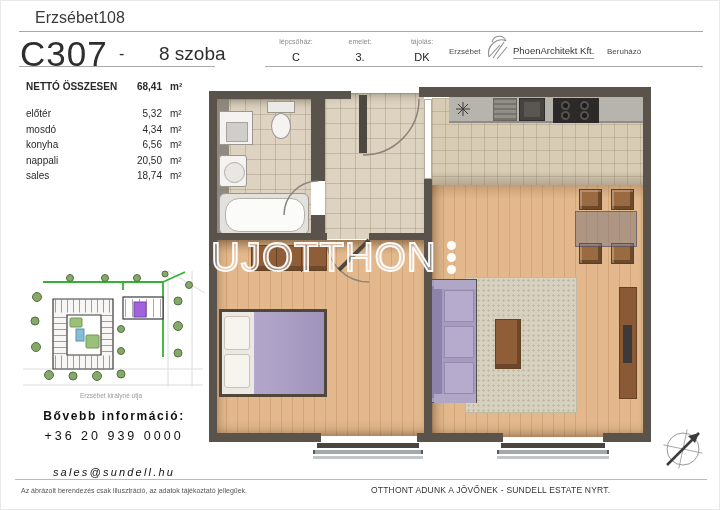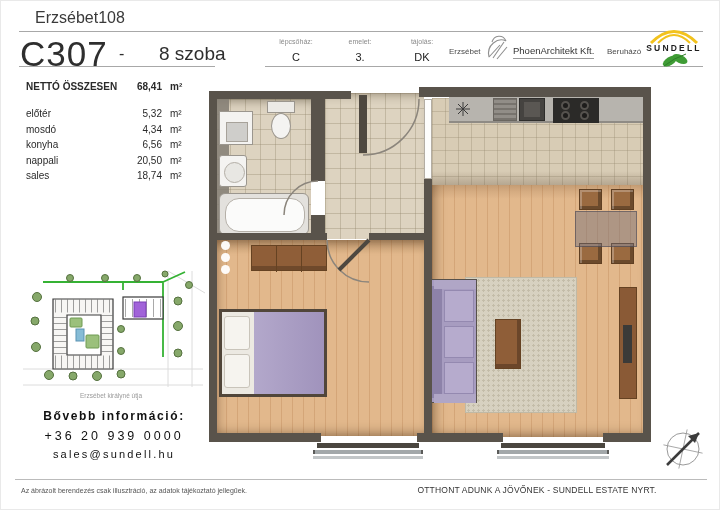--- a/index.html
+++ b/index.html
@@ -45,25 +45,25 @@
   
   #watermark{position:absolute;left:210px;top:232px;height:48px;display:flex;align-items:center;z-index:60;}
   .wm-text{font-size:40px;letter-spacing:1px;color:rgba(255,255,255,.35);-webkit-text-stroke:1.8px rgba(255,255,255,.95);font-weight:400;}
   .wm-dots{display:flex;flex-direction:column;gap:3px;margin:0 9px 0 10px;}
   .wm-dots i{width:9px;height:9px;border-radius:50%;background:rgba(255,255,255,.95);}
 
   
   #contact{position:absolute;left:15px;top:408px;width:196px;text-align:center;color:#111;}
   .c-head{font-weight:bold;font-size:12px;letter-spacing:1.6px;}
   .c-phone{font-size:12.5px;letter-spacing:3px;margin-top:6px;}
-  .c-mail{font-size:11px;letter-spacing:2.2px;margin-top:5px;}
+  .c-mail{font-size:11px;letter-spacing:2.2px;margin-top:23px;font-style:italic;}
 
   .caption{position:absolute;left:14px;top:391px;width:192px;text-align:center;font-size:6.5px;color:#9a9a9a;}
   .f-disc{position:absolute;left:20px;top:486px;font-size:7px;color:#555;}
-  .f-slog{position:absolute;left:370px;top:484px;width:332px;text-align:center;font-size:8.5px;color:#333;letter-spacing:.2px;}
+  .f-slog{position:absolute;left:370px;top:484px;width:332px;text-align:left;font-size:8.5px;color:#333;letter-spacing:.2px;}
 
   .sundell-text{position:absolute;left:0;top:15px;width:66px;text-align:center;font-size:8.5px;font-weight:bold;letter-spacing:2.2px;color:#1d1d1d;}
 </style>
 </head>
 <body>
 
 <div id="page">
 
   <div class="abs project">Erzsébet108</div>
   <div class="hline" style="left:18px;top:30px;width:684px;"></div>
@@ -87,32 +87,20 @@
   </div>
   <div class="hline" style="left:264px;top:65px;width:438px;"></div>
 
   <div class="abs smalllabel" style="left:448px;top:46px;">Erzsébet</div>
   <svg class="abs" style="left:484px;top:32px;" width="26" height="28" viewBox="0 0 26 28">
     <path d="M4,24 C1,12 13,4 21,8 M21,8 C18,1 9,2 7,9 M4,24 L15,12 M8,25 L19,9 M12,26 L22,14" stroke="#8f8f8f" stroke-width="1.1" fill="none"></path>
   </svg>
   <div class="abs archname" style="left:512px;top:44px;">PhoenArchitekt Kft.</div>
 
   <div class="abs smalllabel" style="left:606px;top:46px;">Beruházó</div>
-  <div class="abs" style="left:640px;top:27px;width:66px;height:44px;">
-    <svg class="abs" style="left:0;top:0;" width="66" height="44" viewBox="0 0 66 44">
-      <path d="M10,15 Q33,-8 56,15" stroke="#f2c21d" stroke-width="3" fill="none"></path>
-      <path d="M17,15 Q33,-1 49,15" stroke="#f2c21d" stroke-width="2" fill="none"></path>
-      <g fill="#3f9c35">
-        <ellipse cx="29" cy="33" rx="8" ry="4" transform="rotate(-32 29 33)"></ellipse>
-        <ellipse cx="39" cy="31" rx="8" ry="4" transform="rotate(24 39 31)"></ellipse>
-      </g>
-      <path d="M23,38 Q33,30 45,26" stroke="#2e7d28" stroke-width="1" fill="none"></path>
-    </svg>
-    <span class="sundell-text">SUNDELL</span>
-  </div>
 
   <div class="arearow areatotal" style="top:80px;">
     <span class="aname">NETTÓ ÖSSZESEN</span>
     <span class="aval">68,41</span>
     <span class="aunit">m²</span>
   </div>
   <div class="arearow" style="top:107px;">
     <span class="aname">előtér</span>
     <span class="aval">5,32</span>
     <span class="aunit">m²</span>
@@ -284,20 +272,21 @@
 
     <svg class="abs" style="left:0;top:0;z-index:40;" width="444" height="402" viewBox="0 0 444 402">
       <path d="M154,72 A56,56 0 0 0 210,16" stroke="#8b857c" stroke-width="1.5" fill="none"></path>
       <path d="M109,98 A34,34 0 0 0 75,132" stroke="#8b857c" stroke-width="1.5" fill="none"></path>
       <path d="M118,157 A42,42 0 0 0 160,199" stroke="#8b857c" stroke-width="1.5" fill="none"></path>
       <line x1="160" y1="157" x2="130" y2="187" stroke="#4e4840" stroke-width="4"></line>
     </svg>
   </div>
 
   <div id="watermark">
+    <span class="wm-text">UJOTTHON</span>
     <span class="wm-dots">
         <i></i>
         <i></i>
         <i></i>
       </span>
   </div>
 
   <svg class="abs" style="left:656px;top:420px;" width="52" height="54" viewBox="0 0 52 54">
     <circle cx="26" cy="28" r="16" stroke="#9a9a9a" stroke-width="1" fill="none"></circle>
     <g transform="rotate(12 26 28)" stroke="#9a9a9a" stroke-width=".8">

